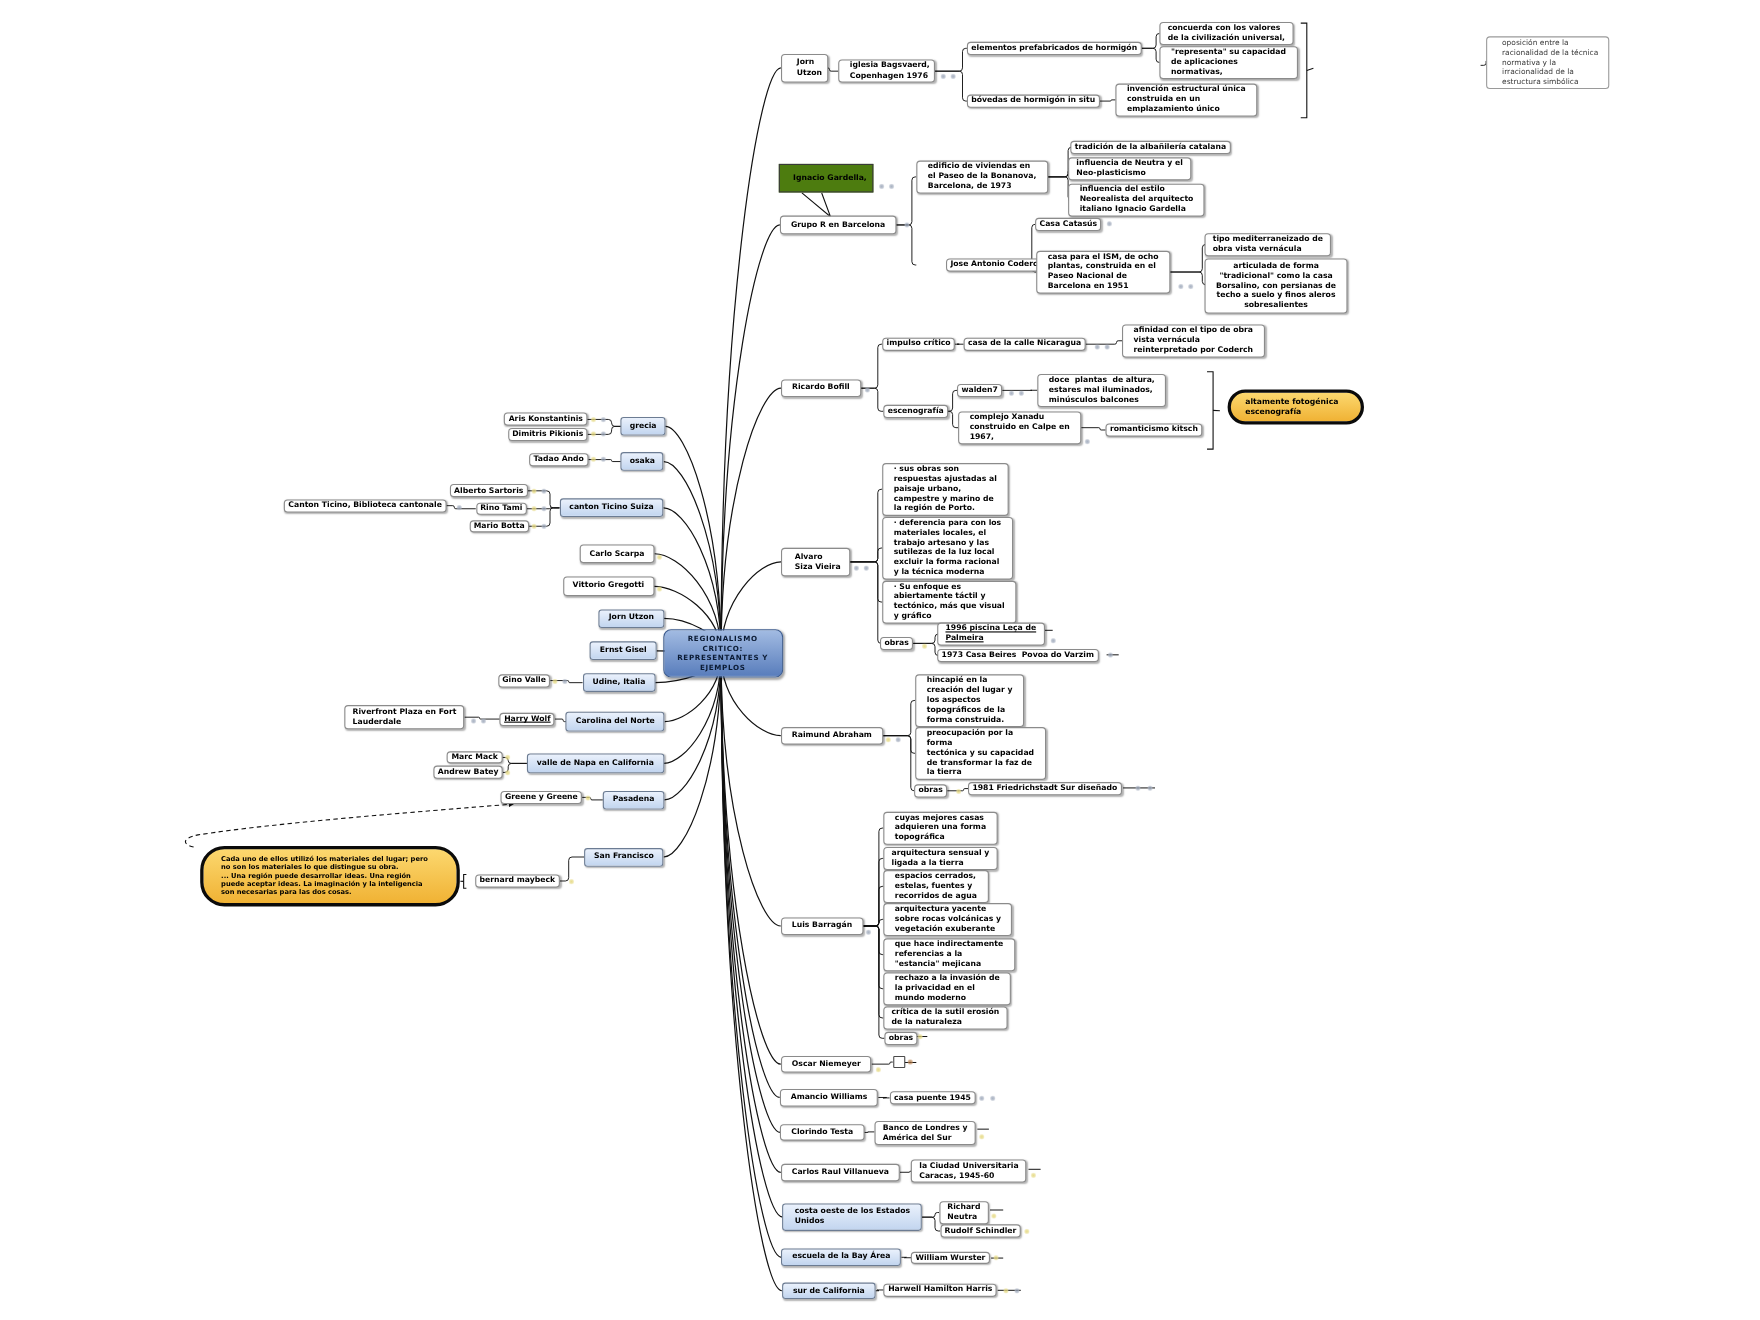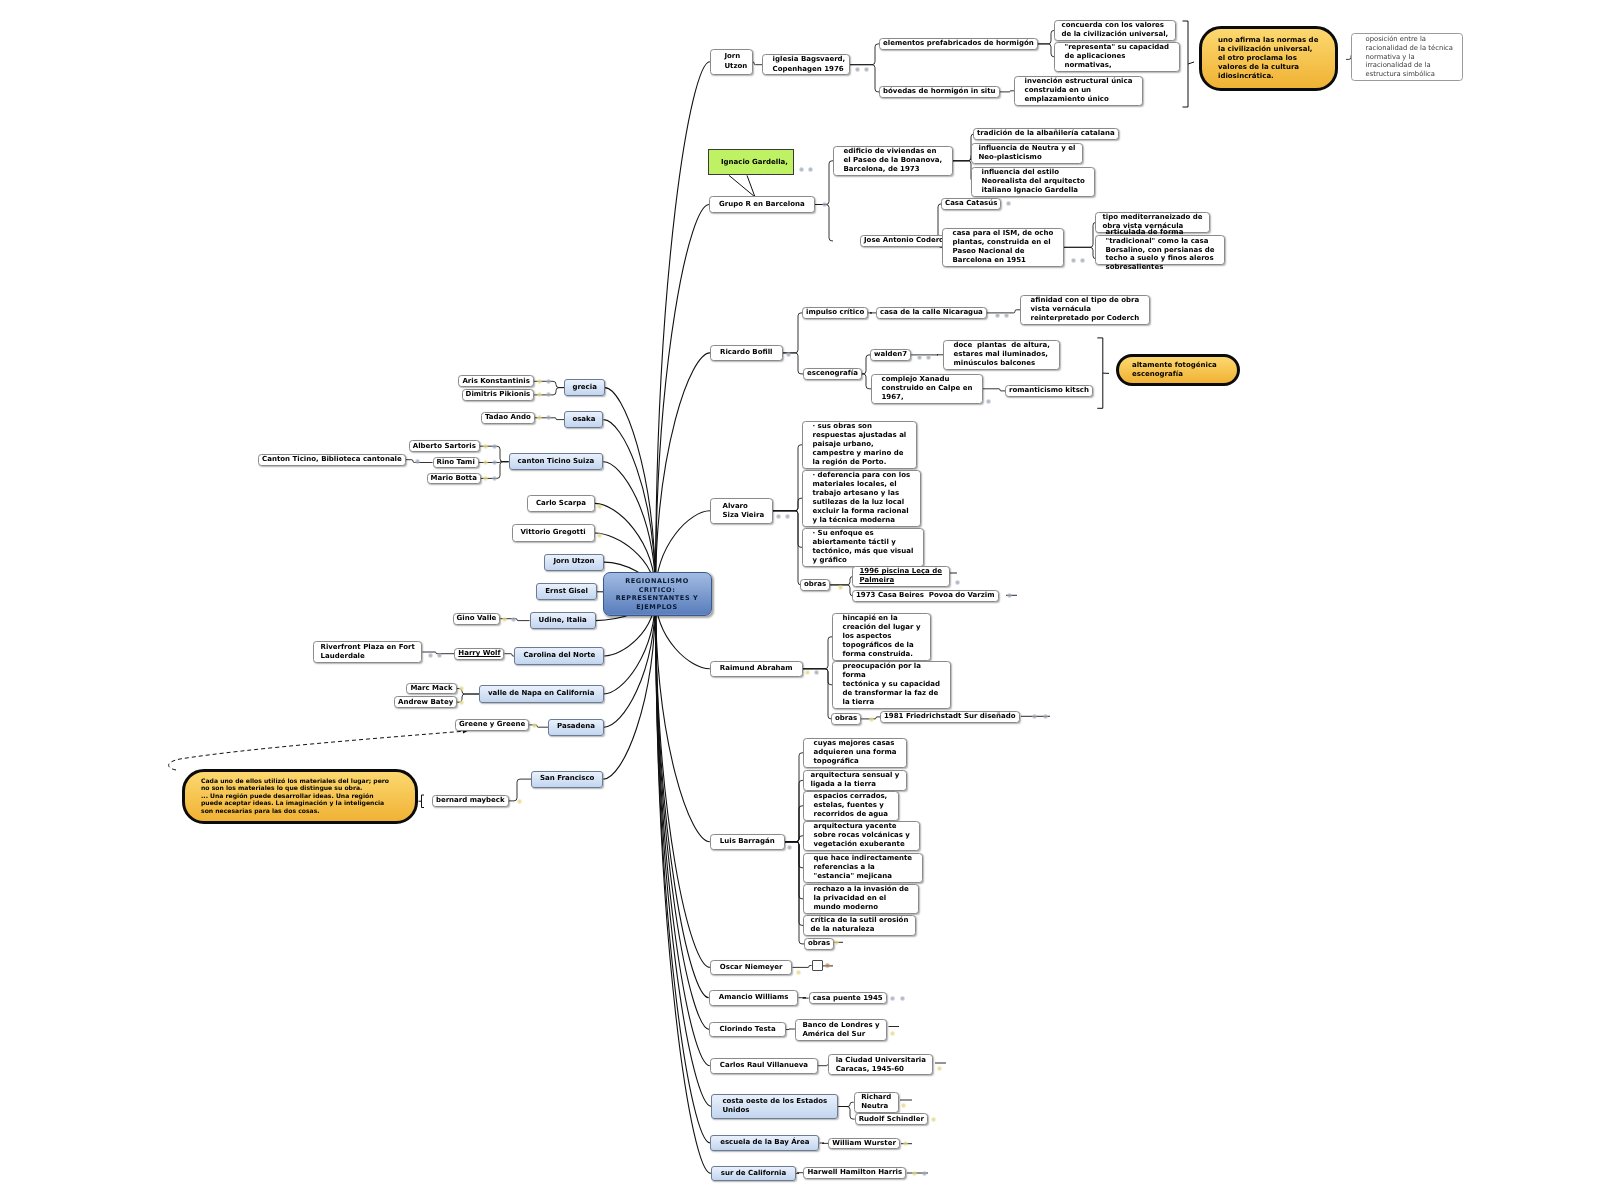--- a/index.html
+++ b/index.html
@@ -16,21 +16,21 @@
           box-shadow:1.5px 1.5px 2px rgba(0,0,0,.35);letter-spacing:.6px;}
   .n-blue{background:linear-gradient(180deg,#eaf1fc 0%,#c2d5ef 100%);border:1px solid #6c7c93;border-radius:3px;}
   .n-white{background:#fff;}
   .n-empty{background:#fff;border:1px solid #4a4a4a;border-radius:1px;box-shadow:none;}
   .n-white2{background:#fff;border:1px solid #9a9a9a;color:#3a3a3a;font-weight:normal;box-shadow:none;}
   .n-yellow{background:linear-gradient(180deg,#fcd86f 0%,#f0b234 100%);border:3px solid #0b0b0b;border-radius:22px;box-shadow:none;}
   .ico{position:absolute;width:5px;height:5px;border-radius:1px;opacity:.75;}
   .ic-y{background:radial-gradient(ellipse at 50% 50%,#ded06a 0%,#e8dd8e 40%,rgba(246,242,214,.15) 80%);}
   .ic-g{background:radial-gradient(ellipse at 50% 50%,#8c99ae 0%,#a9b2c2 40%,rgba(228,231,238,.15) 80%);}
   .ic-r{background:radial-gradient(ellipse at 50% 50%,#a4652e 0%,#c08c5c 45%,rgba(238,222,206,.12) 85%);opacity:.7;}
-  .n-bubble{background:#bef264;border:1px solid #3a3a3a;border-radius:0;box-shadow:none;}
+  .n-bubble{background:#4d7c0f;border:1px solid #3a3a3a;border-radius:0;box-shadow:none;}
 </style>
 </head>
 <body>
 
 <div id="canvas">
   <svg class="wires">
     <g stroke-width="1.1">
 <path d="M 655.5 595.0 C 655.5 275.1, 690.3 61.8, 709.9 61.8"></path>
 <path d="M 655.5 595.0 C 655.5 360.7, 689.7 204.5, 709 204.5"></path>
 <path d="M 655.5 595.0 C 655.5 449.7, 690.4 352.9, 710 352.9"></path>
@@ -180,27 +180,20 @@
 <div class="node n-white" style="left:1054px;top:42px;width:125.6px;height:29.6px;font-size:7px;line-height:8.95px;text-align:left;padding:0.4px 9.5px;">
       <span class="tx">"representa" su capacidad
 de aplicaciones
 normativas,</span>
     </div>
 <div class="node n-white" style="left:1014px;top:76px;width:128.9px;height:29.6px;font-size:7px;line-height:8.95px;text-align:left;padding:0.4px 9.5px;">
       <span class="tx">invención estructural única
 construida en un
 emplazamiento único</span>
     </div>
-<div class="node n-yellow" style="left:1199px;top:26px;width:139px;height:65px;font-size:7px;line-height:8.9px;text-align:left;padding:8px 16.0px;">
-      <span class="tx">uno afirma las normas de
-la civilización universal,
-el otro proclama los
-valores de la cultura
-idiosincrática.</span>
-    </div>
 <div class="node n-white2" style="left:1351px;top:33px;width:112px;height:48px;font-size:6.8px;line-height:8.8px;text-align:left;padding:2px 13.5px;">
       <span class="tx">oposición entre la
 racionalidad de la técnica
 normativa y la
 irracionalidad de la
 estructura simbólica</span>
     </div>
 <div class="node n-bubble" style="left:708px;top:149px;width:86px;height:26px;font-size:7px;line-height:9.0px;text-align:left;padding:6px 12.0px;">
       <span class="tx">Ignacio Gardella,</span>
     </div>
@@ -233,21 +226,21 @@
 <div class="node n-white" style="left:942px;top:228px;width:121.8px;height:38.6px;font-size:7px;line-height:8.95px;text-align:left;padding:0.4px 9.5px;">
       <span class="tx">casa para el ISM, de ocho
 plantas, construida en el
 Paseo Nacional de
 Barcelona en 1951</span>
     </div>
 <div class="node n-white" style="left:1095px;top:212px;width:115.1px;height:20.7px;font-size:7px;line-height:8.95px;text-align:left;padding:0.4px 6.5px;">
       <span class="tx">tipo mediterraneizado de
 obra vista vernácula</span>
     </div>
-<div class="node n-white" style="left:1095px;top:235px;width:130.1px;height:30px;font-size:7px;line-height:8.95px;text-align:left;padding:0.4px 9.5px;">
+<div class="node n-white" style="left:1095px;top:235px;width:130.1px;height:50px;font-size:7px;line-height:8.95px;text-align:center;padding:0.4px 9.5px;">
       <span class="tx">articulada de forma
 "tradicional" como la casa
 Borsalino, con persianas de
 techo a suelo y finos aleros
 sobresalientes</span>
     </div>
 <div class="node n-white" style="left:710px;top:345px;width:72.5px;height:15.8px;font-size:7px;line-height:9.5px;text-align:left;padding:2.5px 9.0px;">
       <span class="tx">Ricardo Bofill</span>
     </div>
 <div class="node n-white" style="left:802px;top:307px;width:66.2px;height:11.8px;font-size:7px;line-height:8.95px;text-align:left;padding:0.4px 3.0px;">

